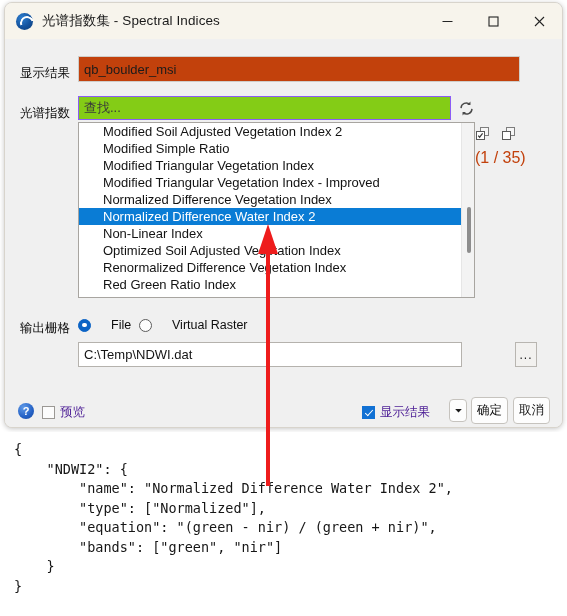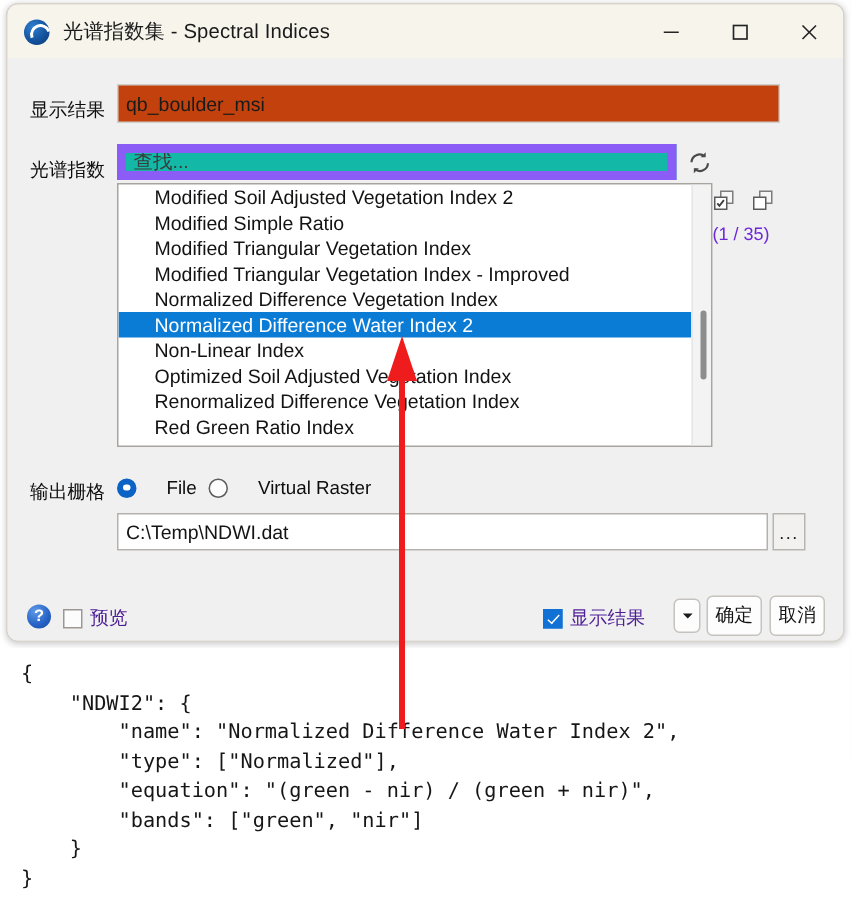--- a/index.html
+++ b/index.html
@@ -118,22 +118,22 @@
     white-space: nowrap;
   }
 
   .readonly-box {
     background: #c2410c;
     border: 1px solid #cfcdc9;
     color: #1b1b1b;
   }
 
   .search-box {
-    background: #14b8a6;
-    border: 6px solid #8b5cf6;
+    background: #84cc16;
+    border: 1px solid #8b5cf6;
     color: #161616;
   }
 
   .refresh-btn {
     position: absolute;
     width: 22px; height: 22px;
     display: flex; align-items: center; justify-content: center;
     cursor: default;
   }
 
@@ -183,22 +183,22 @@
 
   
   .side-icons {
     position: absolute;
     display: flex;
     gap: 10px;
   }
   .side-icon { width: 16px; height: 16px; cursor: default; }
   .count-text {
     position: absolute;
-    font-size: 12px;
-    color: #6d28d9;
+    font-size: 16px;
+    color: #c2410c;
     white-space: nowrap;
   }
 
   
   .radio-wrap {
     position: absolute;
     display: flex;
     align-items: center;
     gap: 20px;
     font-size: 12.5px;
@@ -424,21 +424,21 @@
 
       <div class="radio-wrap" style="left:73px; top:279px;">
         <span class="radio on"></span>
         <span>File</span>
       </div>
       <div class="radio-wrap" style="left:134px; top:279px;">
         <span class="radio"></span>
         <span>Virtual Raster</span>
       </div>
 
-      <div class="textbox" style="left:73px; top:303px; width:434px; height:25px; border-color:#b5b2ad;">C:\Temp\NDWI.dat</div>
+      <div class="textbox" style="left:73px; top:303px; width:384px; height:25px; border-color:#b5b2ad;">C:\Temp\NDWI.dat</div>
       <div class="browse-btn" style="left:510px; top:303px; width:22px; height:25px;">...</div>
 
       <div class="help-btn" style="left:13px; top:364px;">?</div>
 
       <div class="check-wrap" style="left:37px; top:365px;">
         <span class="cbox"></span>
         <span>预览</span>
       </div>
 
       <div class="check-wrap" style="left:357px; top:365px;">

